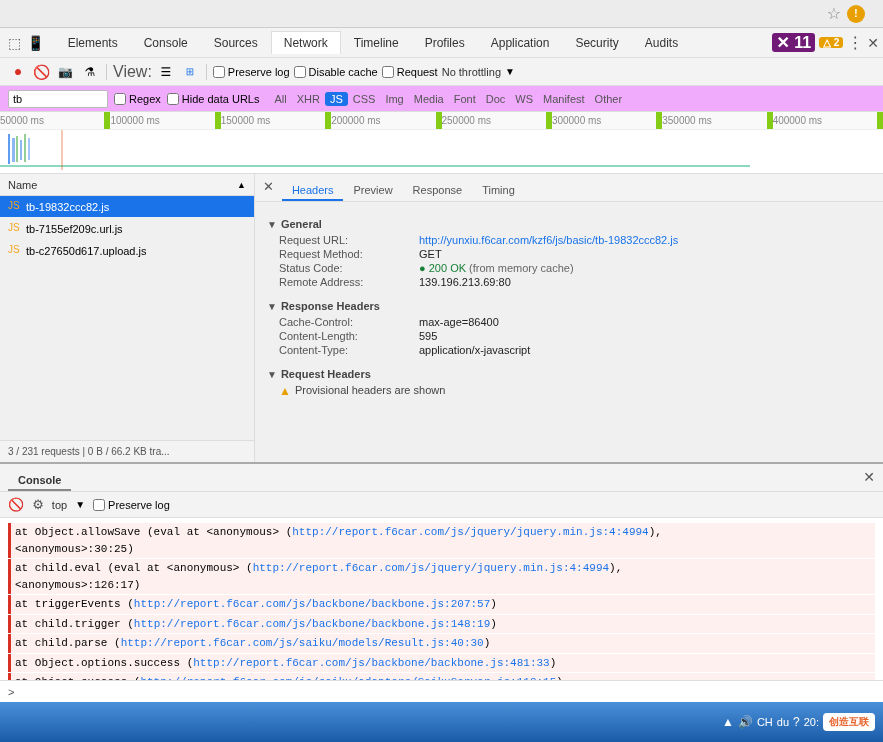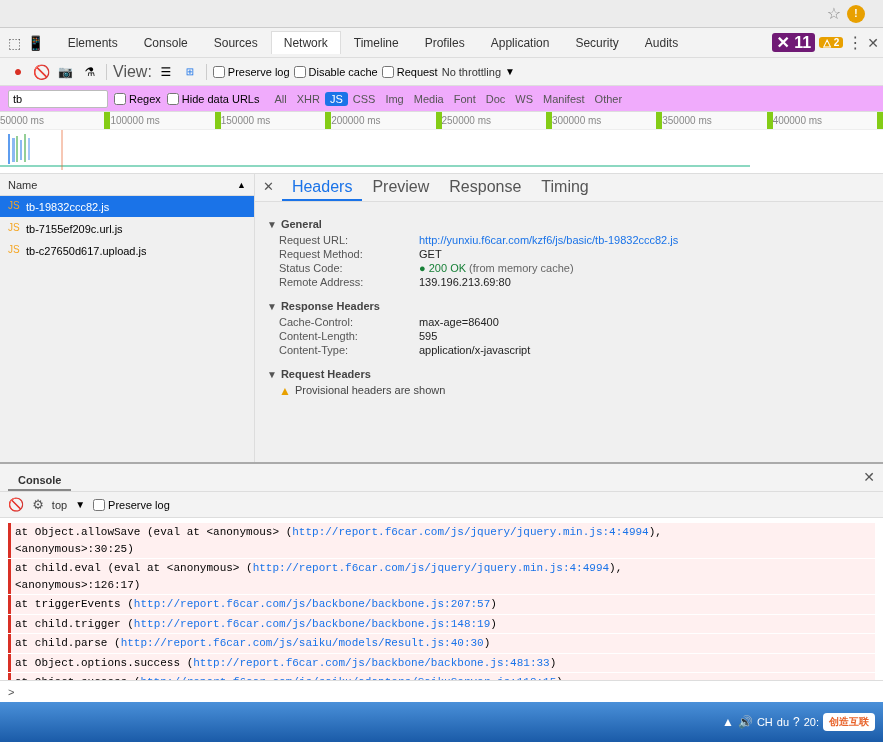--- a/index.html
+++ b/index.html
@@ -39,21 +39,21 @@
     .file-list-items { flex: 1; overflow-y: auto; }
     .file-item { height: 22px; display: flex; align-items: center; padding: 0 8px; cursor: pointer; border-bottom: 1px solid #f0f0f0; }
     .file-item.selected { background: #1a73e8; color: white; }
     .file-item-icon { width: 14px; height: 14px; margin-right: 4px; }
     .file-item-name { font-size: 11px; white-space: nowrap; overflow: hidden; text-overflow: ellipsis; }
     .file-list-footer { height: 22px; background: #f3f3f3; border-top: 1px solid #ddd; display: flex; align-items: center; padding: 0 8px; font-size: 10px; color: #555; }
 
     
     .detail-panel { flex: 1; display: flex; flex-direction: column; overflow: hidden; }
     .detail-tabs { height: 28px; background: #f3f3f3; border-bottom: 1px solid #ddd; display: flex; align-items: flex-end; padding-left: 8px; }
-    .detail-tab { padding: 3px 10px; font-size: 16px; cursor: pointer; color: #555; border-bottom: 2px solid transparent; margin-top: 32px; }
+    .detail-tab { padding: 3px 10px; font-size: 11px; cursor: pointer; color: #555; border-bottom: 2px solid transparent; margin-top: 32px; }
     .detail-tab.active { color: #1a73e8; border-bottom-color: #1a73e8; }
     .detail-content { flex: 1; overflow-y: auto; padding: 8px 12px; font-size: 11px; }
 
     .section-header { font-weight: bold; color: #444; margin: 8px 0 4px 0; display: flex; align-items: center; gap: 4px; }
     .section-triangle { font-size: 10px; color: #555; }
     .detail-row { display: flex; margin: 2px 0 2px 12px; }
     .detail-key { color: #555; min-width: 140px; }
     .detail-value { color: #222; flex: 1; word-break: break-all; }
     .status-green { color: #188038; font-weight: normal; }
     .url-value { color: #1a73e8; }
@@ -216,20 +216,21 @@
           </div>
           <div class="file-item">
             <span class="file-item-icon" style="color:#f5a623;font-size:10px;">JS</span>
             <span class="file-item-name">tb-7155ef209c.url.js</span>
           </div>
           <div class="file-item">
             <span class="file-item-icon" style="color:#f5a623;font-size:10px;">JS</span>
             <span class="file-item-name">tb-c27650d617.upload.js</span>
           </div>
         </div>
+        <div class="file-list-footer">3 / 231 requests | 0 B / 66.2 KB tra...</div>
       </div>
 
       <div class="detail-panel">
         <div class="detail-tabs">
           <span style="margin-right:8px;font-size:13px;color:#555;cursor:pointer;line-height:28px;">✕</span>
           <div class="detail-tab active">Headers</div>
           <div class="detail-tab">Preview</div>
           <div class="detail-tab">Response</div>
           <div class="detail-tab">Timing</div>
         </div>

